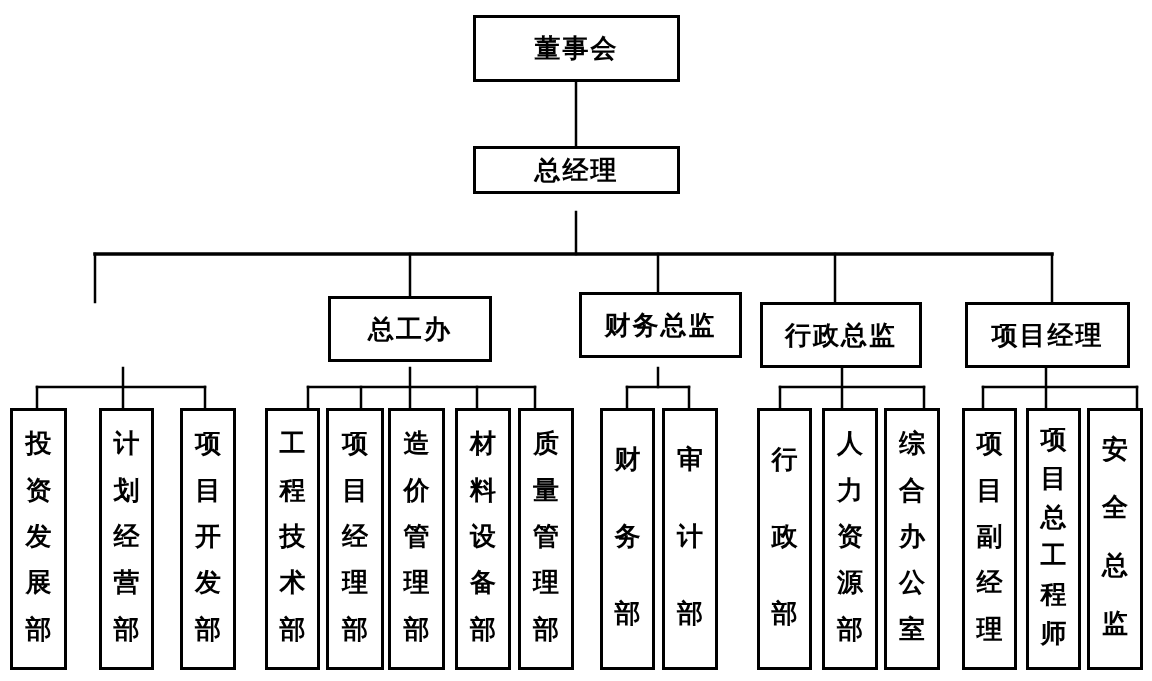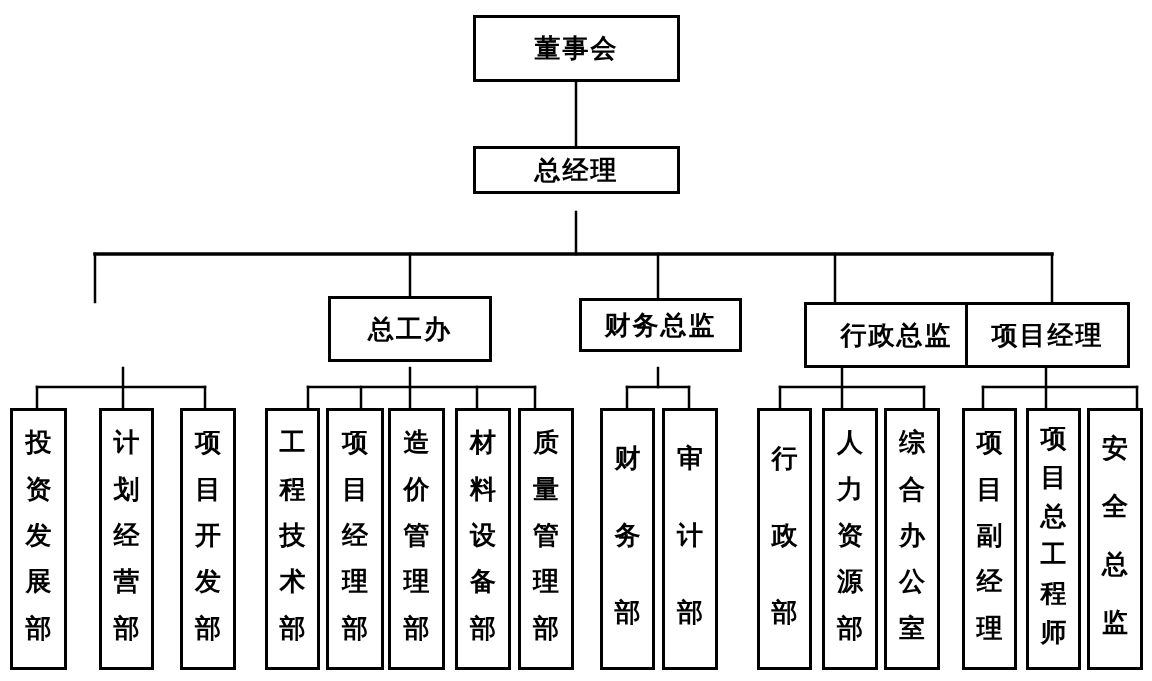--- a/index.html
+++ b/index.html
@@ -2,21 +2,21 @@
 <html><head>
 <meta charset="utf-8">
 <title>org-chart</title>
 <style>
   html, body { margin: 0; padding: 0; background: #ffffff; }
   .canvas {
     position: relative;
     width: 1152px;
     height: 681px;
     background: #ffffff;
-    font-family: Liberation Mono, monospace;
+    font-family: Liberation Serif, serif;
     color: #000;
     overflow: hidden;
   }
   .connectors {
     position: absolute;
     left: 0; top: 0;
     width: 1152px; height: 681px;
   }
   .connectors line { stroke: #000000; stroke-width: 2.5; stroke-linecap: square; }
   .connectors line.bus { stroke-width: 3.5; }
@@ -90,22 +90,22 @@
     <line x1="924" y1="387" x2="924" y2="409"></line>
     <line x1="983" y1="387" x2="983" y2="409"></line>
     <line x1="1137" y1="387" x2="1137" y2="409"></line>
   </svg>
 
   <div class="node hnode" style="left:473px;top:15px;width:207px;height:67px">董事会</div>
 
   <div class="node hnode" style="left:473px;top:146px;width:207px;height:48px">总经理</div>
 
   <div class="node hnode" style="left:328px;top:296px;width:164px;height:66px">总工办</div>
-  <div class="node hnode" style="left:579px;top:298px;width:163px;height:54px">财务总监</div>
-  <div class="node hnode" style="left:804px;top:302px;width:185px;height:66px">行政总监</div>
+  <div class="node hnode" style="left:579px;top:292px;width:163px;height:66px">财务总监</div>
+  <div class="node hnode" style="left:760px;top:302px;width:162px;height:66px">行政总监</div>
   <div class="node hnode" style="left:965px;top:302px;width:165px;height:66px">项目经理</div>
 
   <div class="node vnode" style="left:10px;top:408px;width:57px;height:262px">
       <span>投</span>
       <span>资</span>
       <span>发</span>
       <span>展</span>
       <span>部</span>
     </div>
   <div class="node vnode" style="left:99px;top:408px;width:55px;height:262px">

